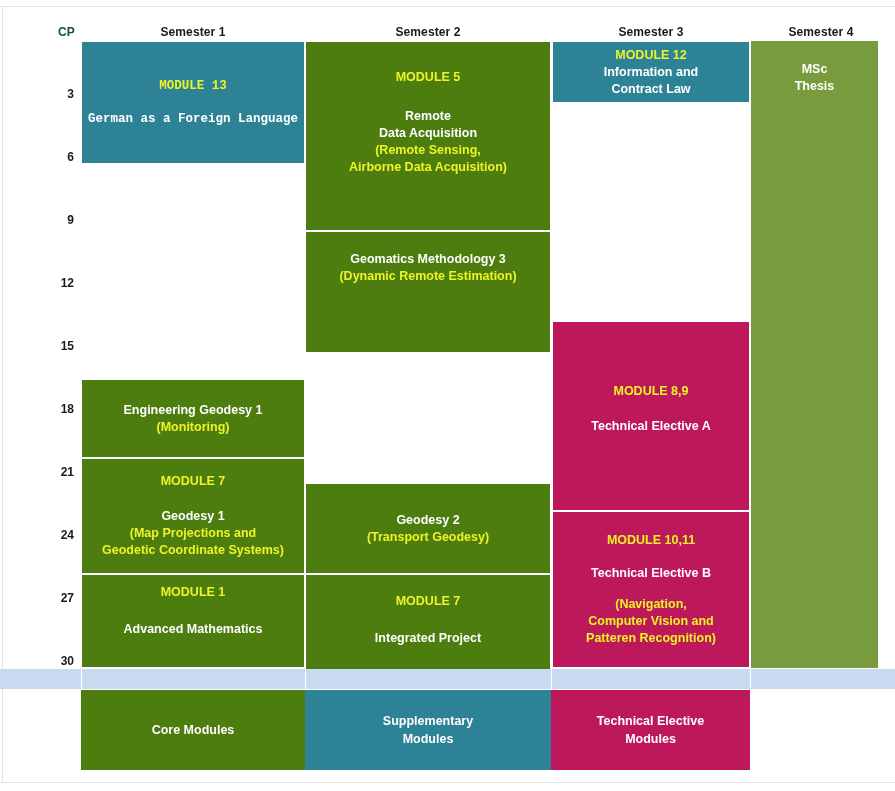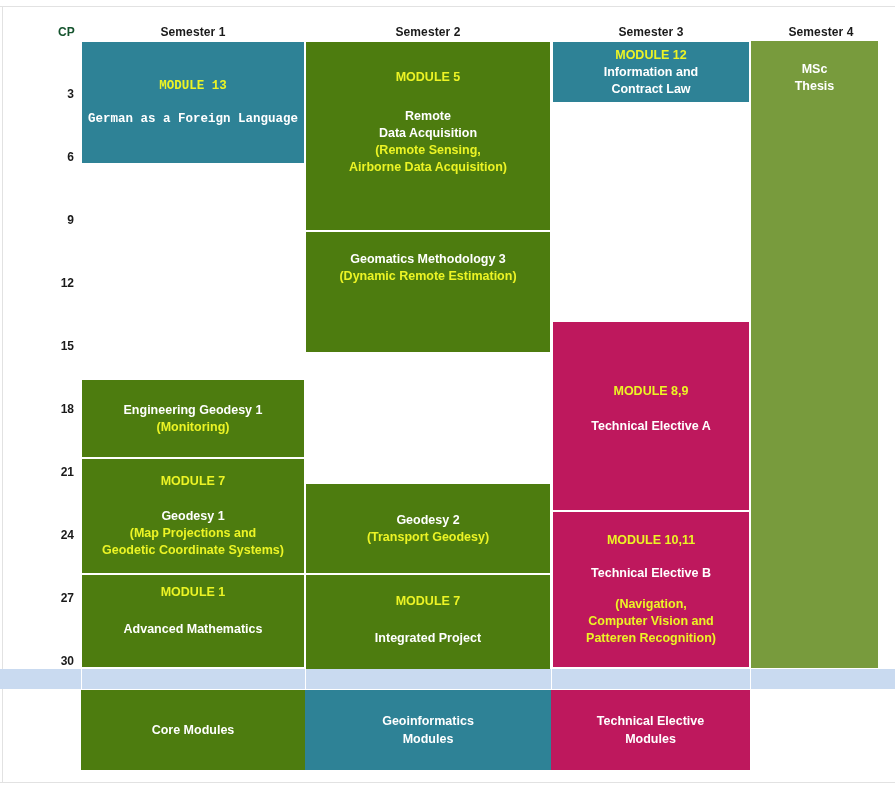--- a/index.html
+++ b/index.html
@@ -252,18 +252,18 @@
 
   </div>
 
   <div class="band"></div>
   <div class="band-seam" style="left:81px;"></div>
   <div class="band-seam" style="left:305px;"></div>
   <div class="band-seam" style="left:551px;"></div>
   <div class="band-seam" style="left:750px;"></div>
 
   <div class="legend-box c-core" style="left:81px; width:224px;">Core Modules</div>
-  <div class="legend-box c-supp" style="left:305px; width:246px;">Geoinformatics
+  <div class="legend-box c-supp" style="left:305px; width:246px;">Supplementary
 Modules</div>
   <div class="legend-box c-elect" style="left:551px; width:199px;">Technical Elective
 Modules</div>
 
 </div>
 
 </body></html>

